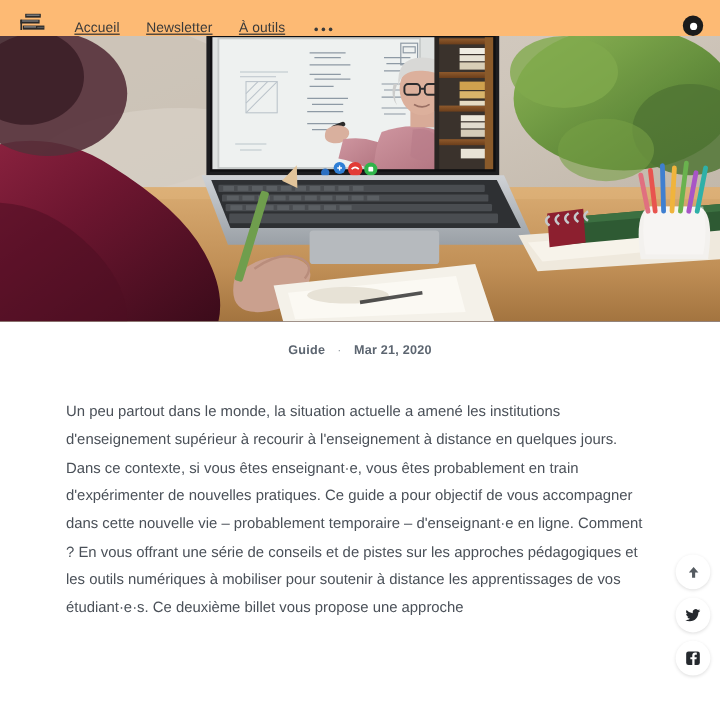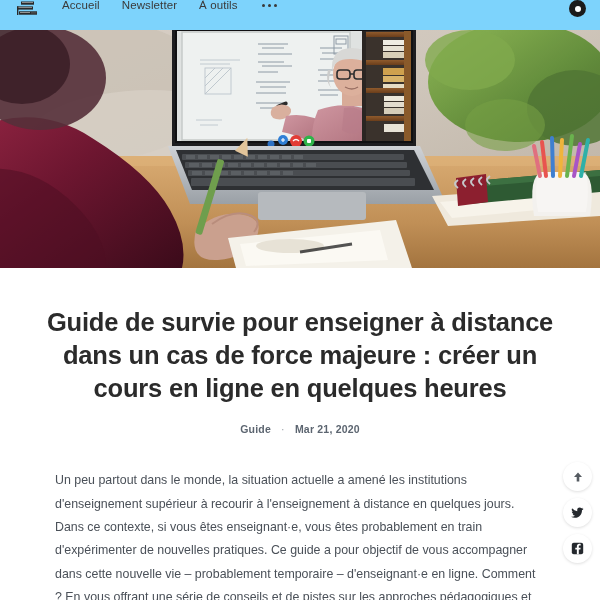--- a/index.html
+++ b/index.html
@@ -10,25 +10,26 @@
     font-family:"Liberation Sans", sans-serif;
     overflow:hidden;
     position:relative;
     color:#2f2f2f;
   }
 
   
   .site-header{
     position:relative;
     height:30px;
-    background:#7dd3fc;
+    background:#fdba74;
     display:flex;
-    align-items:flex-start;
+    align-items:flex-end;
     padding:0 14px;
     z-index:20;
+    text-decoration:underline;
   }
   .brand-logo{
     width:28px; height:20px;
     margin-right:20px;
     display:block;
     flex:0 0 auto;
   }
   .nav{
     display:flex;
     align-items:center;
@@ -391,21 +392,20 @@
 
       <path d="M228 208 L396 190 L412 238 L236 238 Z" fill="#f4f1e9"></path>
       <path d="M240 214 L380 200 L388 230 L246 236 Z" fill="#fbf9f3"></path>
       <ellipse cx="290" cy="216" rx="34" ry="7" fill="#e7e2d6"></ellipse>
       <path d="M300 222 L352 214" stroke="#2a2a2a" stroke-width="3" opacity=".8"></path>
     </g>
   </svg>
 </div>
 
 <main class="article">
-  <h1 class="post-title">Guide de survie pour enseigner à distance dans un cas de force majeure : créer un cours en ligne en quelques heures</h1>
 
   <div class="post-meta">
     <a href="#" class="cat" style="color:#5c6570;text-decoration:none;">Guide</a>
     <span class="sep">·</span>
     <span class="date">Mar 21, 2020</span>
   </div>
 
   <div class="post-body">
     <p>Un peu partout dans le monde, la situation actuelle a amené les institutions d'enseignement supérieur à recourir à l'enseignement à distance en quelques jours. Dans ce contexte, si vous êtes enseignant·e, vous êtes probablement en train d'expérimenter de nouvelles pratiques. Ce guide a pour objectif de vous accompagner dans cette nouvelle vie – probablement temporaire – d'enseignant·e en ligne. Comment ? En vous offrant une série de conseils et de pistes sur les approches pédagogiques et les outils numériques à mobiliser pour soutenir à distance les apprentissages de vos étudiant·e·s. Ce deuxième billet vous propose une approche</p>
   </div>

